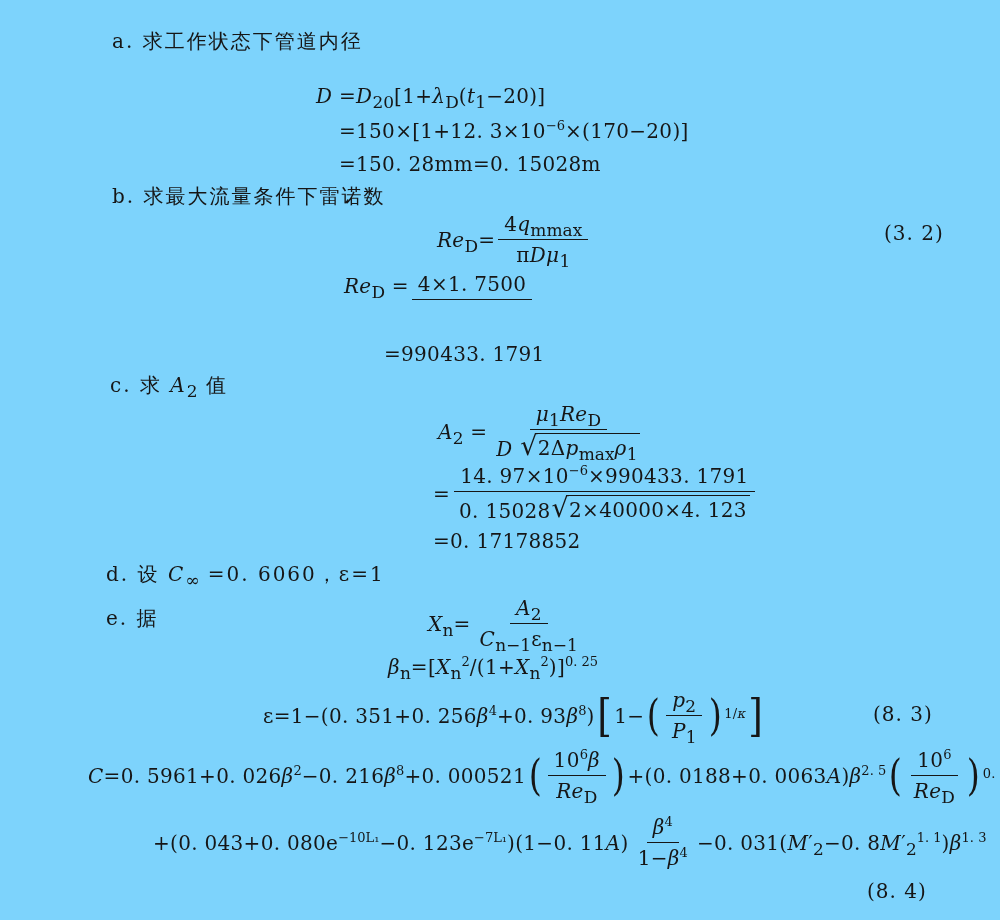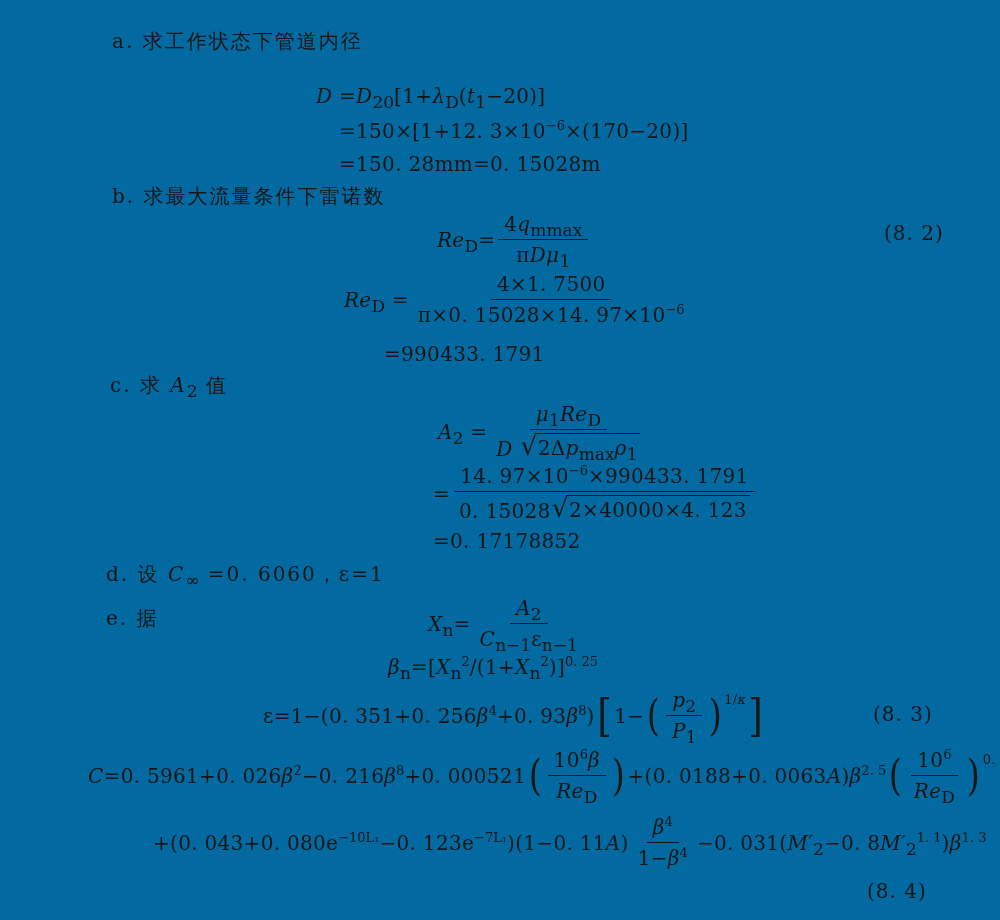--- a/index.html
+++ b/index.html
@@ -1,39 +1,39 @@
 <!DOCTYPE html>
 <html><head>
 <meta charset="utf-8">
 <style>
   *{box-sizing:border-box}
   html,body{margin:0;padding:0}
   body{
     width:1000px;height:920px;background:#ffffff;color:#161616;
     font-family:"DejaVu Serif","Liberation Serif",serif;overflow:hidden;
   }
-  #page{position:relative;width:1000px;height:920px;background:#0369a1}
+  #page{position:relative;width:1000px;height:920px;background:#7dd3fc}
   .line{position:absolute;white-space:nowrap;font-size:20px;letter-spacing:.3px}
   .heading{letter-spacing:2px}
   .eq{position:absolute;display:flex;align-items:center;white-space:nowrap;
       font-size:20px;letter-spacing:.3px}
   .run{white-space:pre}
   .frac{display:inline-flex;flex-direction:column;align-items:center;margin:0 3px}
   .frac .num{padding:0 6px 3px;border-bottom:1.6px solid currentColor;text-align:center;white-space:pre}
   .frac .den{padding:3px 6px 0;white-space:pre}
   .den-row{display:inline-flex;align-items:baseline}
   .sqrt{display:inline-flex;margin-left:1px}
   .sqrt .sign{font-size:27px;line-height:1;align-self:flex-end;margin-right:-3px;transform:translateY(-1px)}
   .sqrt .body{border-top:1.6px solid currentColor;padding:2px 3px 0;white-space:pre}
   sub{font-size:17px;line-height:0;letter-spacing:0}
   sup{font-size:13px;line-height:0;letter-spacing:0}
   i{font-style:italic}
   .tp{font-size:42px;line-height:1;transform:scaleX(.8);margin:0 1px;font-weight:400}
   .tb{font-size:44px;line-height:1;transform:scaleX(.85);margin:0 1px;font-weight:400}
-  .bigexp{font-size:13px;align-self:flex-start;margin-top:4px;white-space:pre}
+  .bigexp{font-size:13px;align-self:flex-start;margin-top:18px;white-space:pre}
   .tag{position:absolute;font-size:20px;letter-spacing:1px}
 </style>
 </head>
 <body>
 
 <div id="page">
 
   <div class="line heading" style="left:112px;top:28px">a. 求工作状态下管道内径</div>
 
   <div class="line" style="left:316px;top:84px"><i>D</i> =<i>D</i><sub>20</sub>[1+<i>λ</i><sub>D</sub>(<i>t</i><sub>1</sub>−20)]</div>
@@ -42,27 +42,26 @@
 
   <div class="line heading" style="left:112px;top:183px">b. 求最大流量条件下雷诺数</div>
 
   <div class="eq" style="left:437px;top:212px">
     <span class="run"><i>Re</i><sub>D</sub>=</span>
     <span class="frac">
       <span class="num">4<i>q</i><sub>mmax</sub></span>
       <span class="den">π<i>D</i><i>μ</i><sub>1</sub></span>
     </span>
   </div>
-  <div class="tag" style="left:884px;top:221px">(8. 2)</div>
+  <div class="tag" style="left:884px;top:221px">(3. 2)</div>
 
   <div class="eq" style="left:344px;top:272px">
     <span class="run"><i>Re</i><sub>D</sub> =</span>
     <span class="frac">
       <span class="num">4×1. 7500</span>
-      <span class="den">π×0. 15028×14. 97×10<sup>−6</sup></span>
     </span>
   </div>
   <div class="line" style="left:384px;top:342px">=990433. 1791</div>
 
   <div class="line heading" style="left:110px;top:372px">c. 求 <i>A</i><sub>2</sub> 值</div>
 
   <div class="eq" style="left:438px;top:402px">
     <span class="run"><i>A</i><sub>2</sub> =</span>
     <span class="frac">
       <span class="num"><i>μ</i><sub>1</sub><i>Re</i><sub>D</sub></span>

